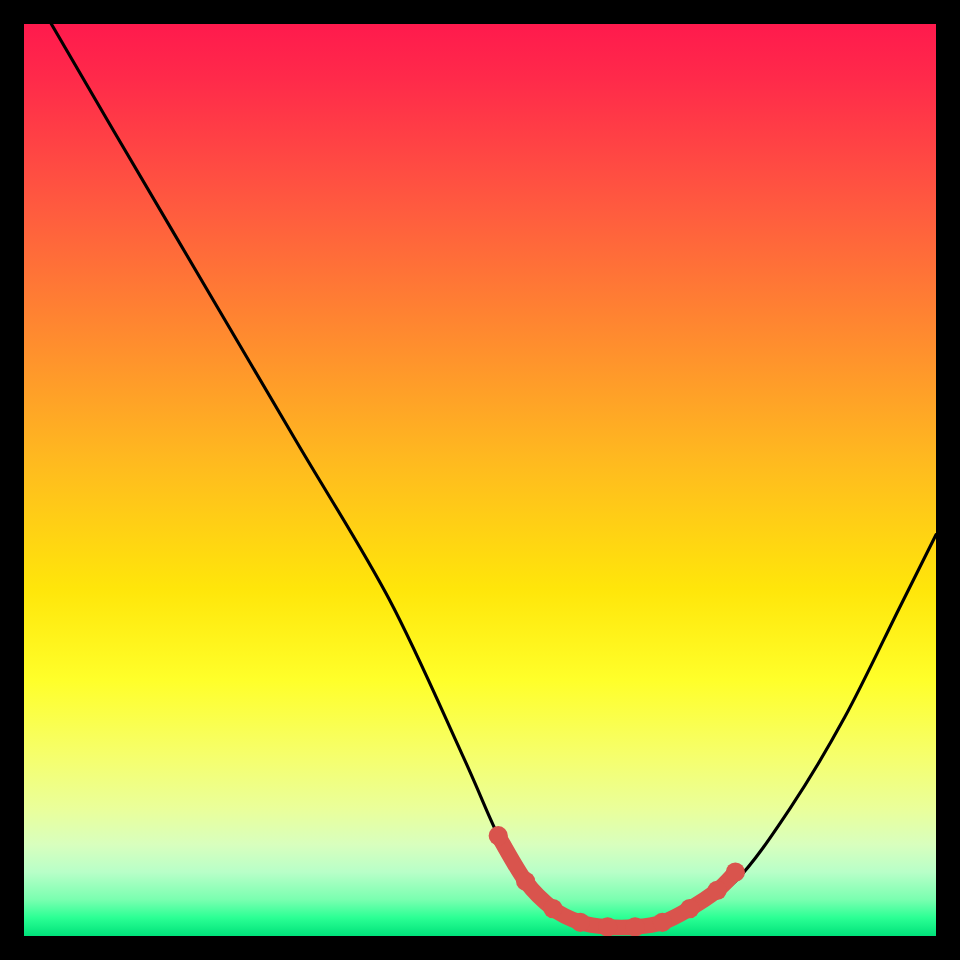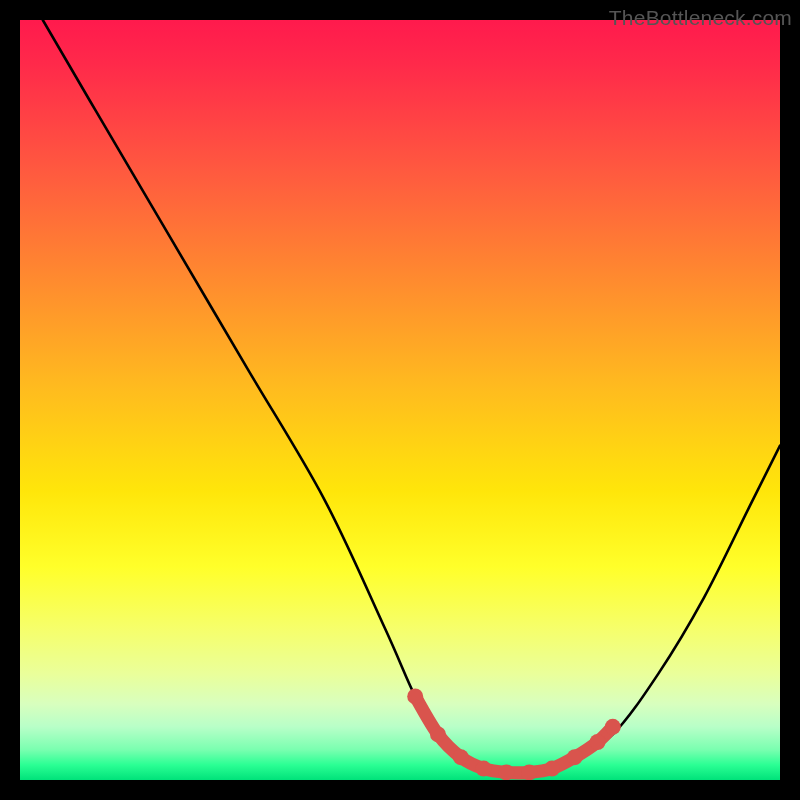--- a/index.html
+++ b/index.html
@@ -78,14 +78,13 @@
           <circle cx="463.59999999999997" cy="748.6" r="8" fill="#d9544d"></circle>
           <circle cx="486.40000000000003" cy="752.4" r="8" fill="#d9544d"></circle>
           <circle cx="509.20000000000005" cy="752.4" r="8" fill="#d9544d"></circle>
           <circle cx="532" cy="748.6" r="8" fill="#d9544d"></circle>
           <circle cx="554.8" cy="737.2" r="8" fill="#d9544d"></circle>
           <circle cx="577.6" cy="722" r="8" fill="#d9544d"></circle>
           <circle cx="592.8000000000001" cy="706.8" r="8" fill="#d9544d"></circle>
         </g>
     </svg>
   </div>
-  <div class="watermark">TheBottleneck.com</div>
 </div>
 
 </body></html>

